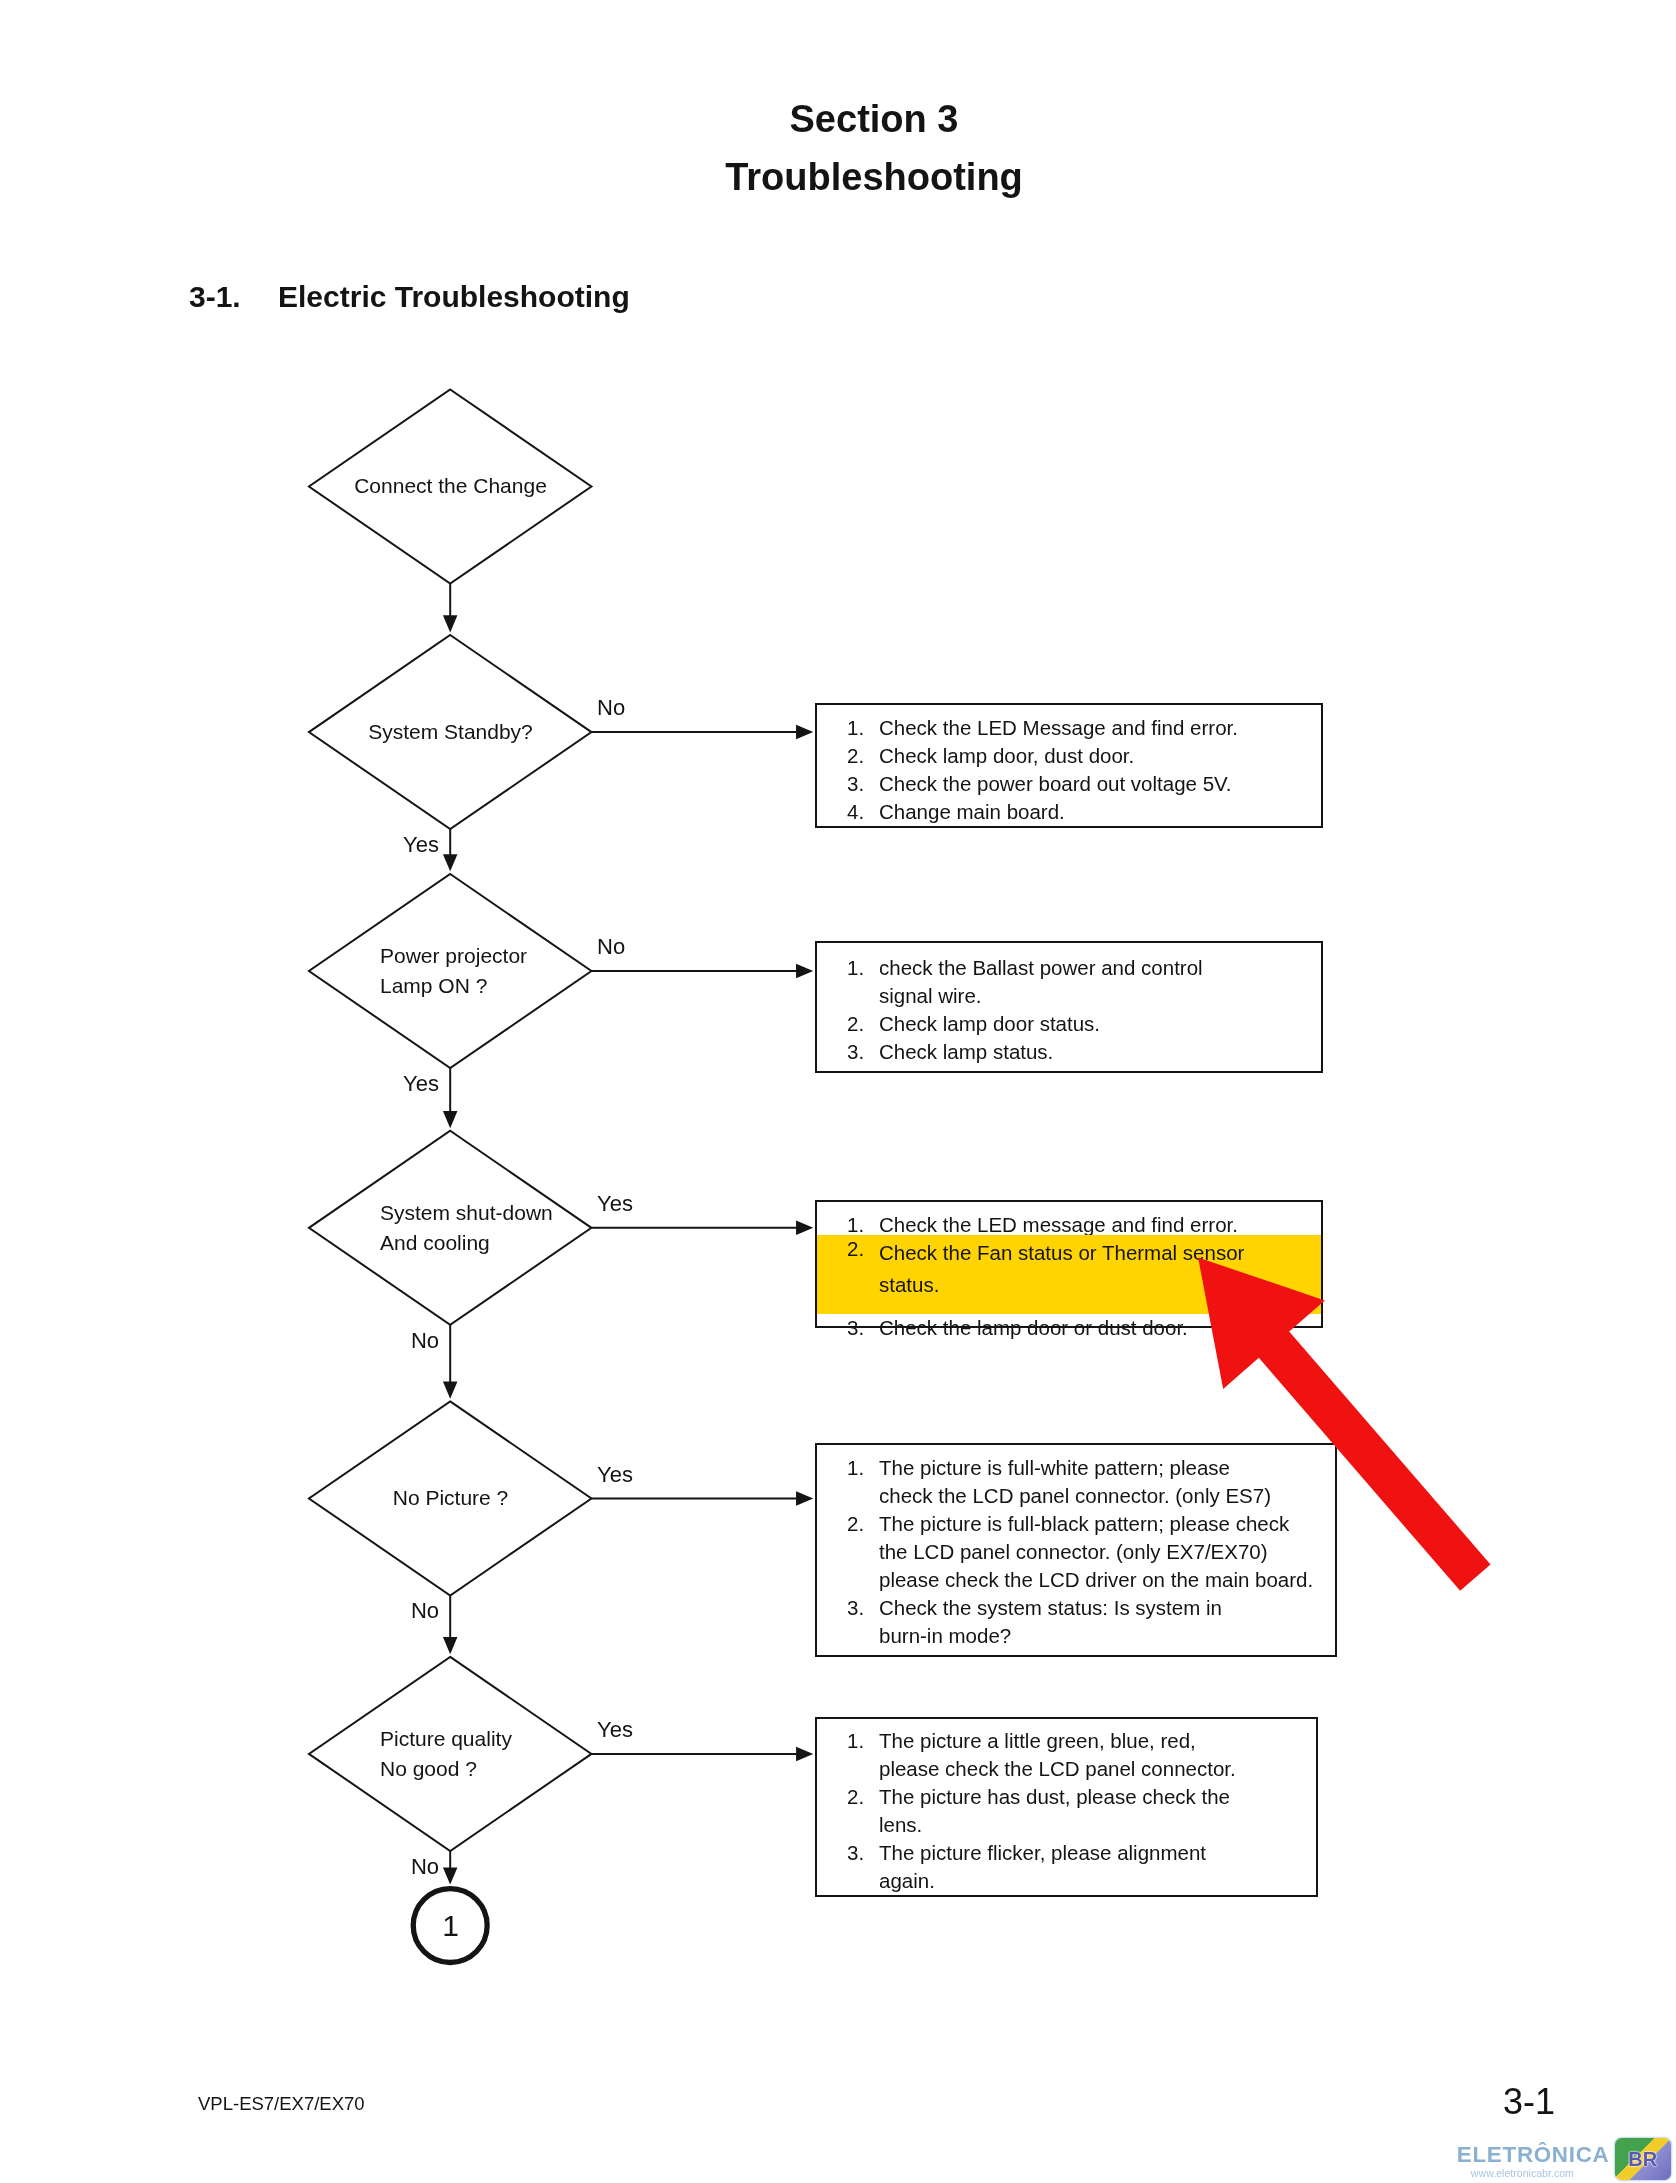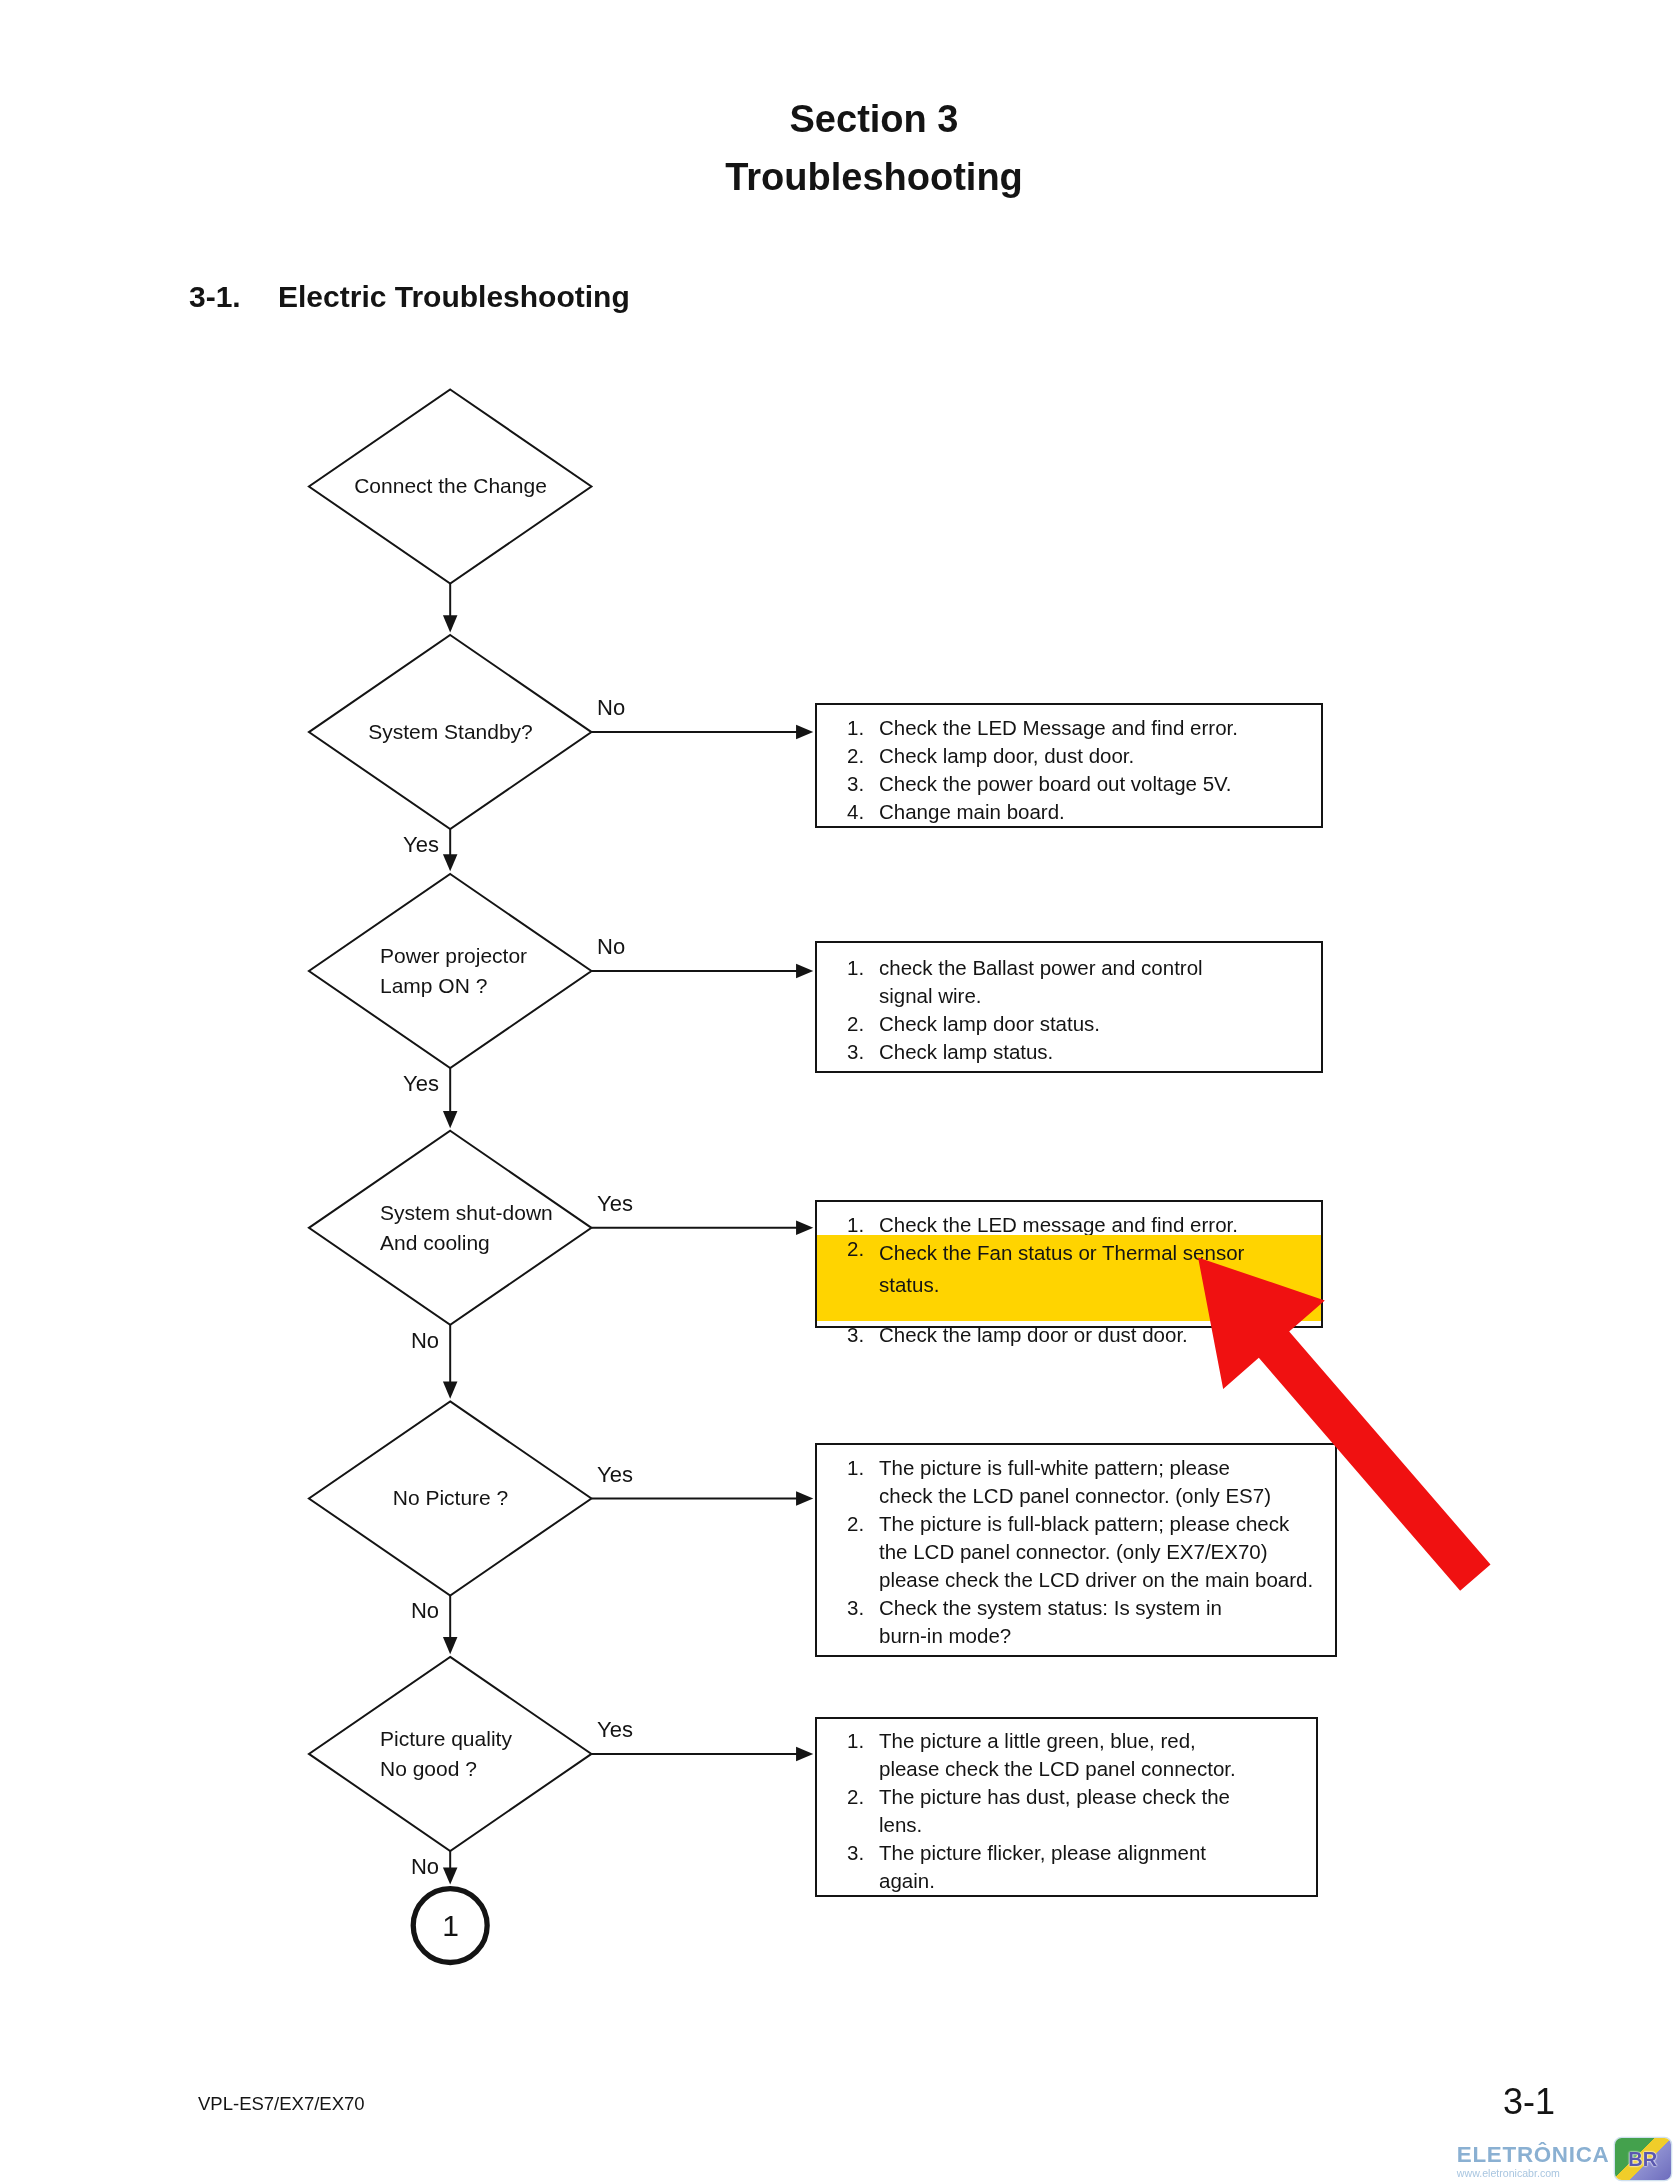--- a/index.html
+++ b/index.html
@@ -26,29 +26,29 @@
   .circlelabel{position:absolute;z-index:3;left:412px;top:1909px;width:77px;text-align:center;
                font-size:30px;}
 
   
   .fbox{position:absolute;z-index:2;background:#ffffff;border:2.6px solid #141414;
         font-size:20.5px;box-sizing:border-box;}
   .li{position:relative;height:28px;line-height:28px;padding-left:62px;white-space:nowrap;}
   .li .num{position:absolute;left:30px;top:0;}
   .li.hl{background:#ffd400;}
   .li.hl-first{margin-top:-4px;padding-top:4px;height:32px;}
-  .li.hl-last{padding-bottom:12px;height:38px;}
+  .li.hl-last{padding-bottom:5px;height:38px;}
 
   
   .footer-model{position:absolute;left:198px;top:2093px;font-size:18.5px;z-index:3;}
   .footer-page{position:absolute;left:1503px;top:2081px;font-size:36px;z-index:3;}
   .watermark{position:absolute;right:5.3px;top:2138px;z-index:3;display:flex;align-items:flex-end;gap:5.3px;}
   .brandcol{display:flex;flex-direction:column;align-items:flex-start;}
   .brand{font-size:22.4px;font-weight:bold;color:#8ab0d2;letter-spacing:0.7px;line-height:24px;}
-  .brandurl{font-size:10.6px;color:#a9c6e0;line-height:13.2px;}
+  .brandurl{font-size:10.6px;color:#a9c6e0;line-height:13.2px;margin-left:14px;}
   .chip{width:56px;height:42px;border-radius:6.6px;display:flex;align-items:center;justify-content:center;
         background:linear-gradient(135deg,#44a14d 0%,#44a14d 40%,#f0cd2a 40%,#f0cd2a 58%,#8d8fd0 58%,#6d6cbd 100%);
         box-shadow:0 0 0 1.3px #cfe0ef;font-size:20px;font-weight:bold;color:#5a58b0;
         text-shadow:0 0 2px #ffffff,0 0 2px #ffffff;}
 </style>
 </head>
 <body>
 
 <div id="page">
 

